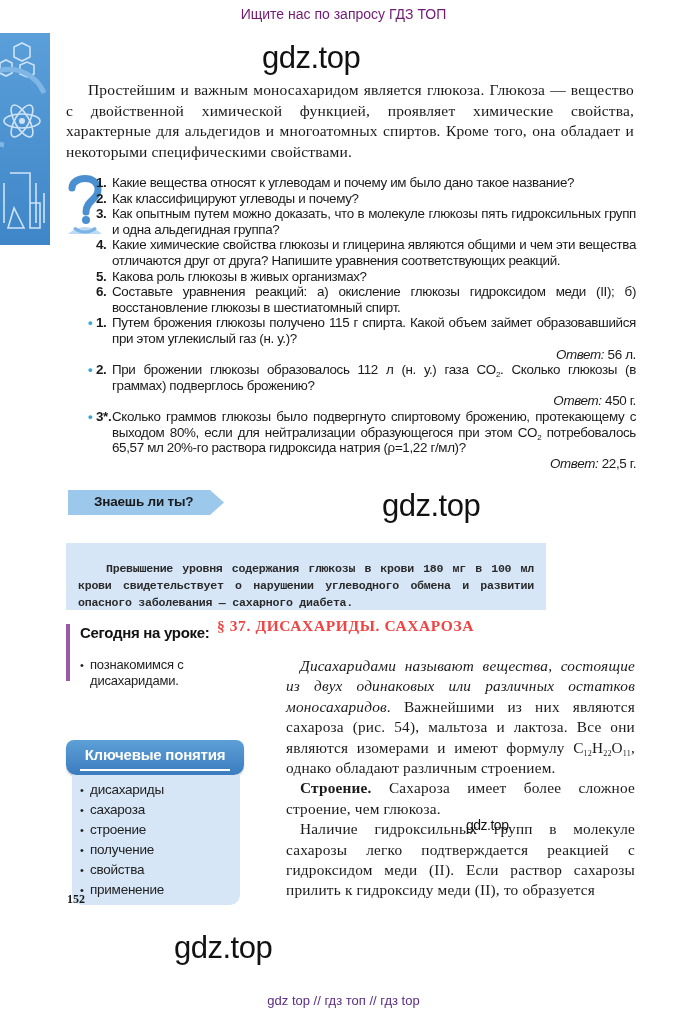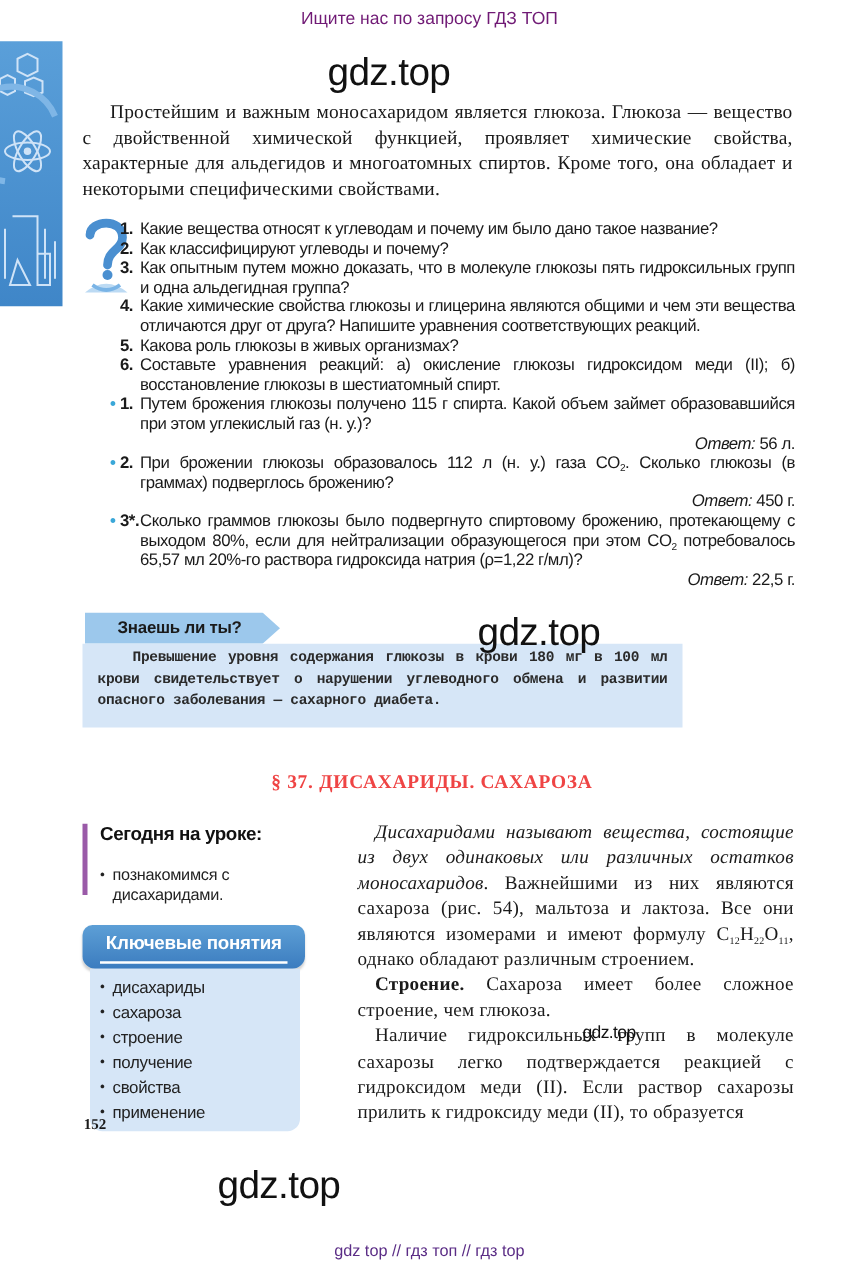--- a/index.html
+++ b/index.html
@@ -29,27 +29,27 @@
   .qnum { position: absolute; left: 0; top: 0; font-weight: bold; }
   .task { position: relative; padding-left: 16px; text-align: justify; }
   .task .dot { position: absolute; left: -8px; top: 0; color: #3aa7d8; font-weight: bold; }
   .answer { text-align: right; font-size: 13.4px; }
   .answer i { font-style: italic; }
   sub { font-size: 8px; vertical-align: -3px; line-height: 0; }
 
   .know-tab { left: 68px; top: 490px; width: 156px; height: 25px; }
   .know-tab svg { position: absolute; left: 0; top: 0; }
   .know-tab span { position: absolute; left: 26px; top: 4px; font-family: "Liberation Sans", sans-serif; font-weight: bold; font-size: 13.5px; color: #1a1a1a; letter-spacing: -0.2px; }
-  .know-box { left: 66px; top: 515px; width: 480px; height: 67px; background: #d6e6f7; padding: 3px 12px 0 12px; }
+  .know-box { left: 66px; top: 543px; width: 480px; height: 67px; background: #d6e6f7; padding: 17px 12px 0 12px; }
   .know-box p { font-family: "Liberation Mono", monospace; font-size: 11.6px; line-height: 17px; letter-spacing: -0.25px; text-align: justify; font-weight: bold; color: #2a2a2a; }
   .know-box p.indent { text-indent: 28px; }
 
   .section-title { left: 0; top: 617px; width: 687px; padding-left: 4px; text-align: center; font-weight: bold; font-size: 15.5px; color: #ef4444; letter-spacing: 0.6px; }
 
-  .today { left: 66px; top: 659px; width: 180px; height: 57px; border-left: 4px solid #9a5aa8; padding-left: 10px; font-family: "Liberation Sans", sans-serif; }
+  .today { left: 66px; top: 624px; width: 180px; height: 57px; border-left: 4px solid #9a5aa8; padding-left: 10px; font-family: "Liberation Sans", sans-serif; }
   .today h4 { font-size: 15px; font-weight: bold; color: #111; letter-spacing: -0.3px; }
   .today .li { position: relative; padding-left: 10px; font-size: 13px; line-height: 16px; margin-top: 16px; color: #222; letter-spacing: -0.2px; }
   .today .li::before { content: "•"; position: absolute; left: 0; top: 0; font-size: 11px; }
 
   .key-head { left: 66px; top: 740px; width: 178px; height: 35px; border-radius: 8px 8px 10px 10px; background: linear-gradient(180deg, #5d9fd6 0%, #3b7cbf 100%); box-shadow: 0 2px 2px rgba(0,0,0,0.18); }
   .key-head span { position: absolute; left: 0; top: 6px; width: 178px; text-align: center; font-family: "Liberation Sans", sans-serif; font-weight: bold; font-size: 15px; color: #fff; letter-spacing: -0.2px; }
   .key-head .rule { position: absolute; left: 14px; bottom: 4px; width: 150px; height: 2px; background: #ffffff; }
   .key-body { left: 72px; top: 775px; width: 168px; height: 130px; background: #d6e6f7; border-radius: 0 0 10px 10px; padding: 5px 0 0 8px; font-family: "Liberation Sans", sans-serif; }
   .key-body .li { position: relative; padding-left: 10px; font-size: 13.5px; line-height: 20px; color: #222; letter-spacing: -0.25px; }
   .key-body .li::before { content: "•"; position: absolute; left: 0; top: 0; font-size: 11px; }

